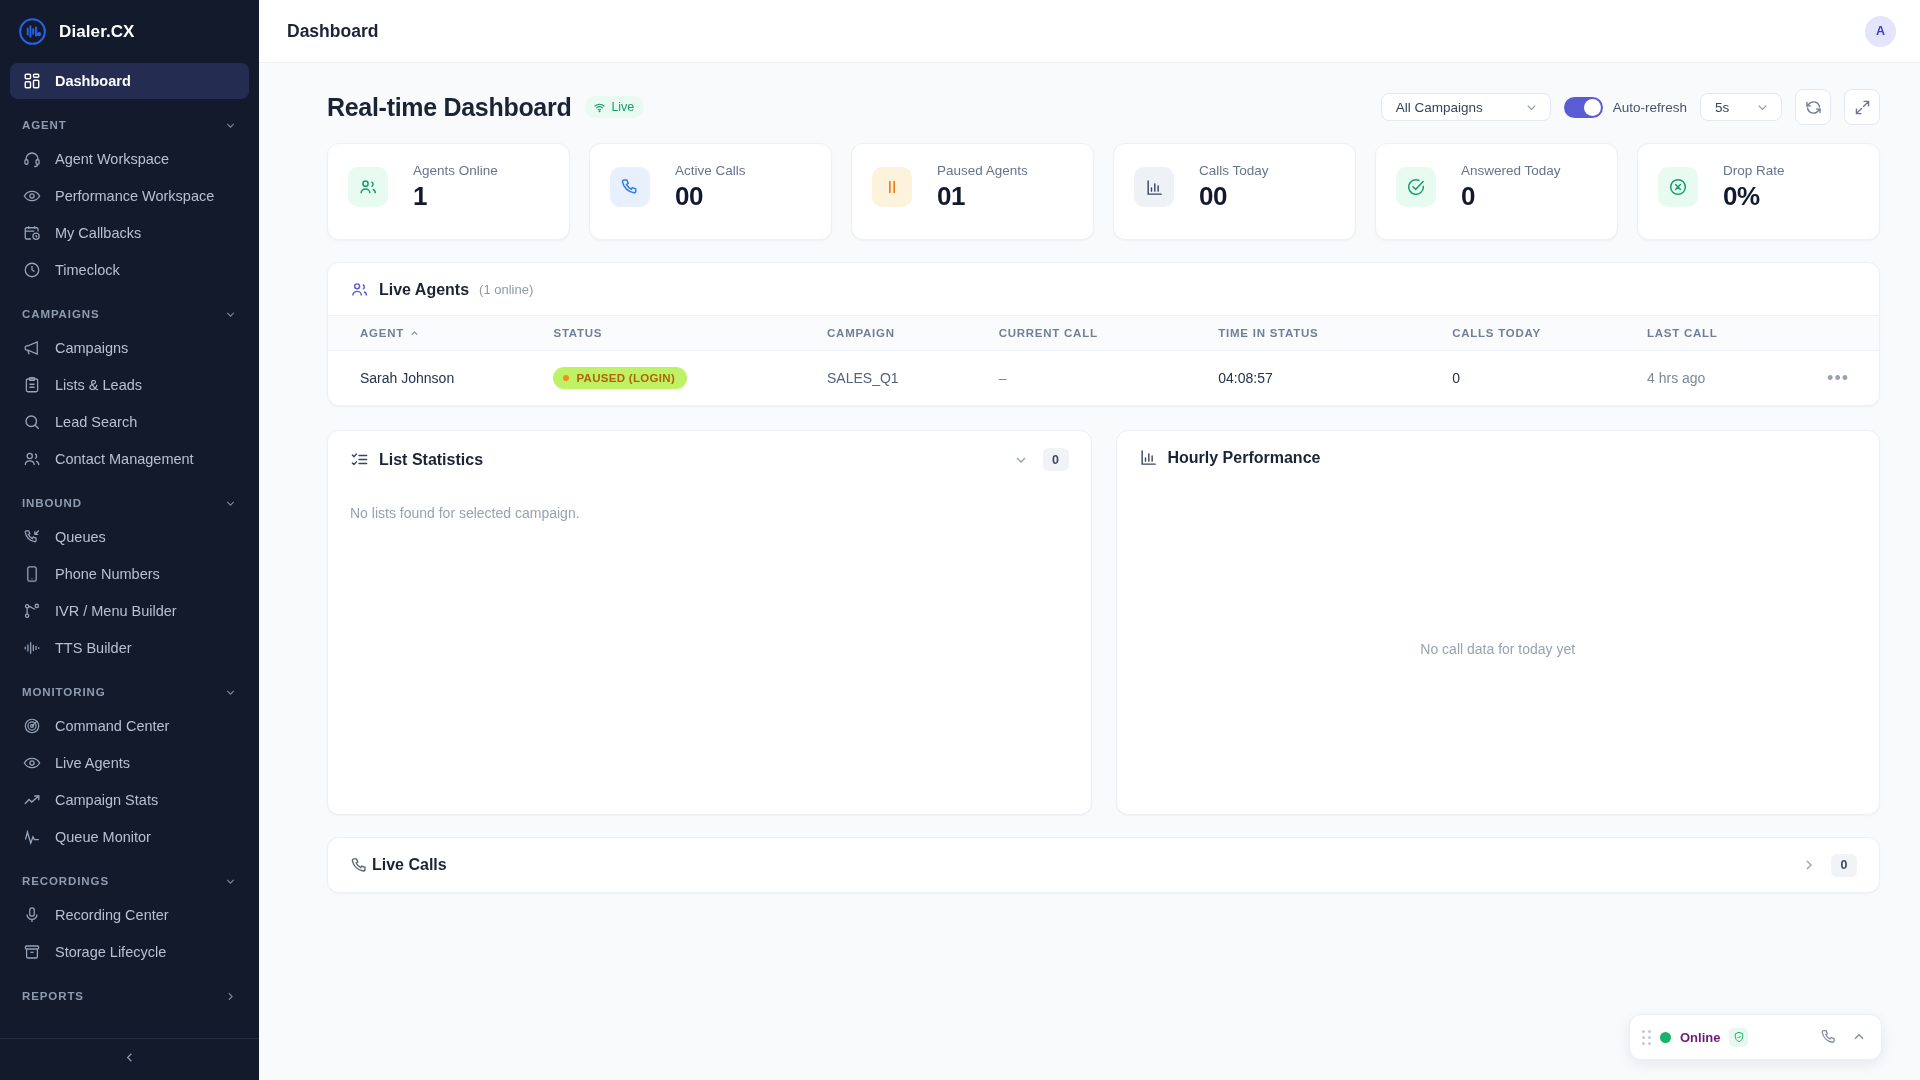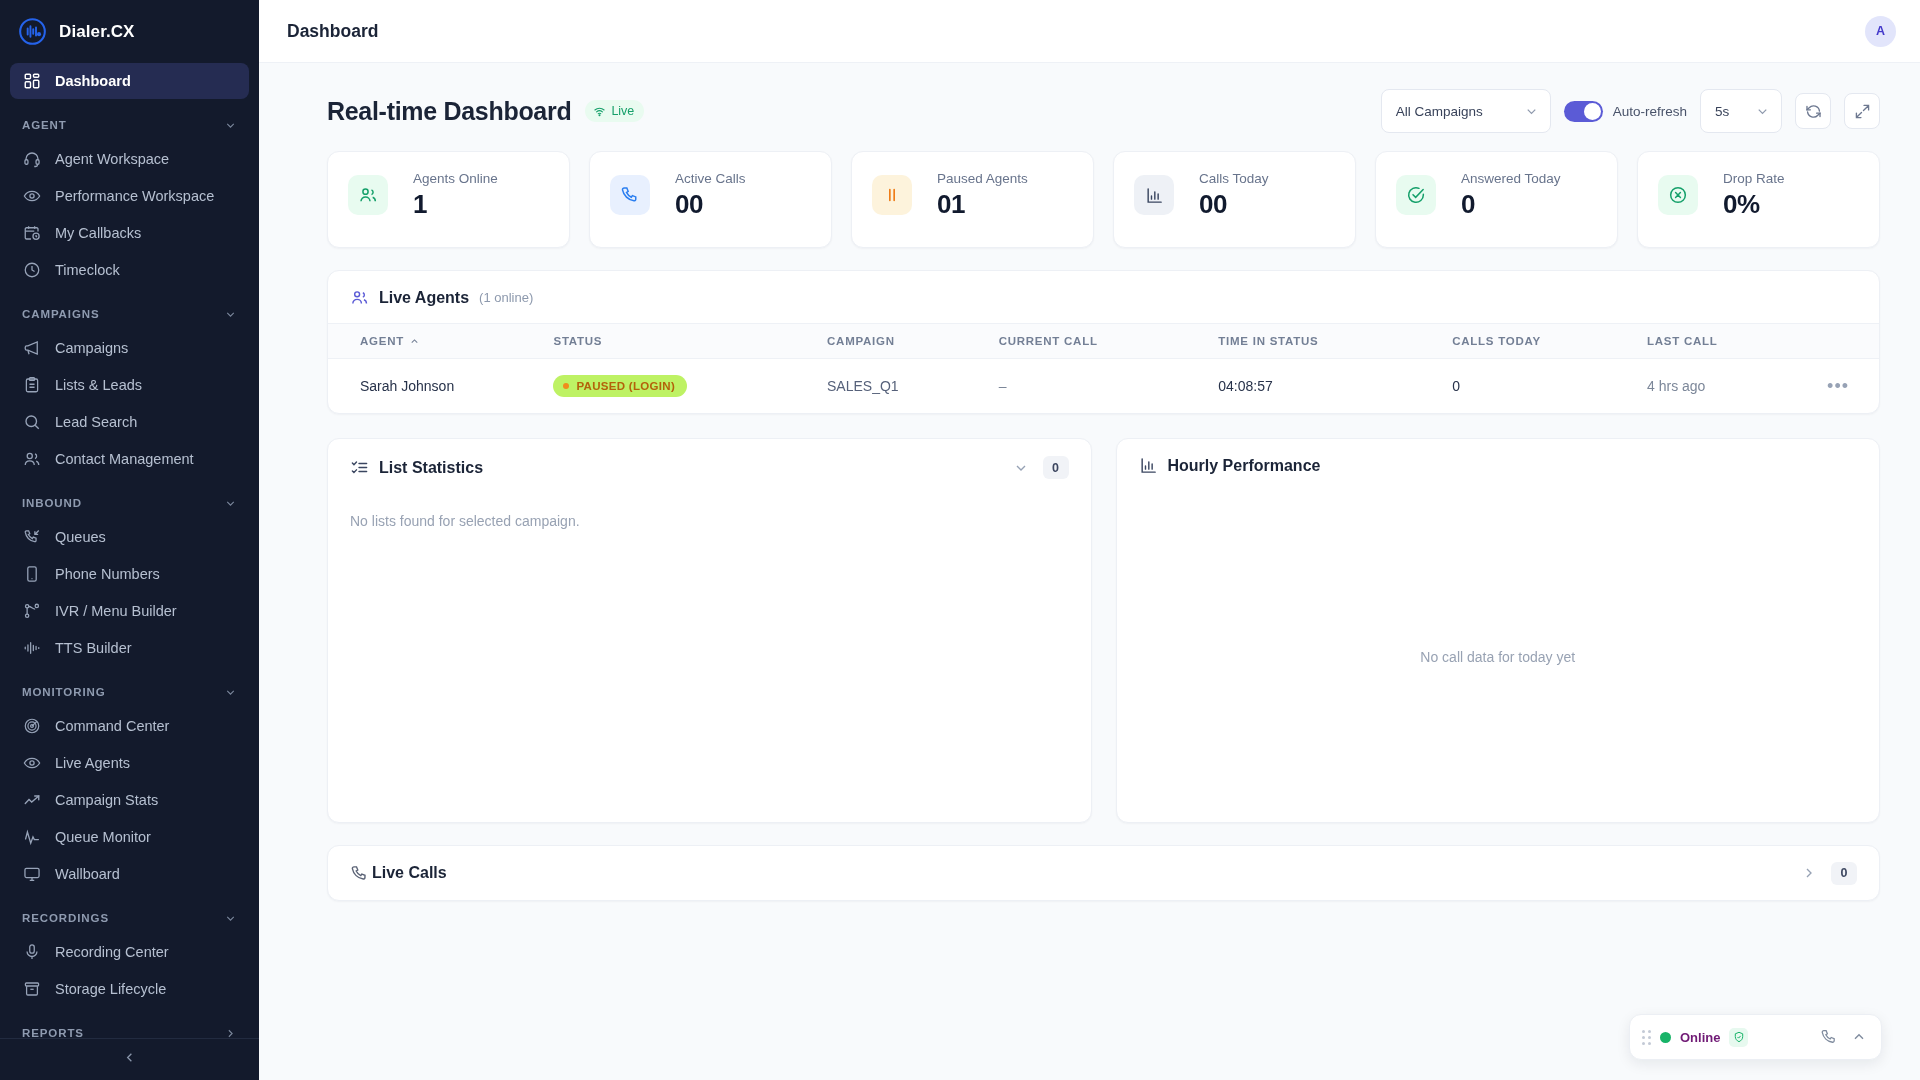--- a/index.html
+++ b/index.html
@@ -79,21 +79,21 @@
   .page-title { font-size: 25px; font-weight: bold; color: #1b2437; letter-spacing: -.3px; }
   .live-badge {
     display: inline-flex; align-items: center; gap: 5px;
     background: #e9fbf0; color: #16a06a;
     padding: 4px 10px 4px 8px; border-radius: 20px;
     font-size: 12.5px; font-weight: 500;
   }
   .page-head-right { display: flex; align-items: center; gap: 13px; }
 
   .select {
-    height: 44px; min-width: 170px; background: #ffffff;
+    height: 28px; min-width: 170px; background: #ffffff;
     border: 1px solid #e4e8f0; border-radius: 8px;
     display: flex; align-items: center; justify-content: space-between;
     padding: 0 11px 0 14px; font-size: 13.5px; color: #39435a;
     cursor: pointer; gap: 20px;
   }
   .select.small { min-width: 82px; }
   .select .chev { color: #8e99ad; display: flex; }
 
   .toggle-wrap { display: flex; align-items: center; gap: 10px; }
   .toggle {
@@ -419,29 +419,20 @@
         </span>
         <span>Campaign Stats</span>
       </div>
       <div class="nav-item">
         <span class="ic">
           <svg viewBox="0 0 24 24" width="18" height="18" fill="none" stroke="currentColor" stroke-width="1.8" stroke-linecap="round">
             <path d="M3.5 14.6l2.4-9.2 4.4 14.8 3-8.4 1.8 3.6h5.4"></path>
           </svg>
         </span>
         <span>Queue Monitor</span>
-      </div>
-      <div class="nav-item">
-        <span class="ic">
-          <svg viewBox="0 0 24 24" width="18" height="18" fill="none" stroke="currentColor" stroke-width="1.7">
-            <rect x="2.6" y="4.4" width="18.8" height="12.4" rx="2"></rect>
-              <path d="M9 20.4h6M12 16.8v3.6"></path>
-          </svg>
-        </span>
-        <span>Wallboard</span>
       </div>
 
       <div class="nav-group">
         <span class="g-label">RECORDINGS</span>
         <span class="g-chev">
           <svg viewBox="0 0 24 24" width="13" height="13" fill="none" stroke="currentColor" stroke-width="2">
               <path d="M6 9l6 6 6-6"></path>
             </svg>
         </span>
       </div>

